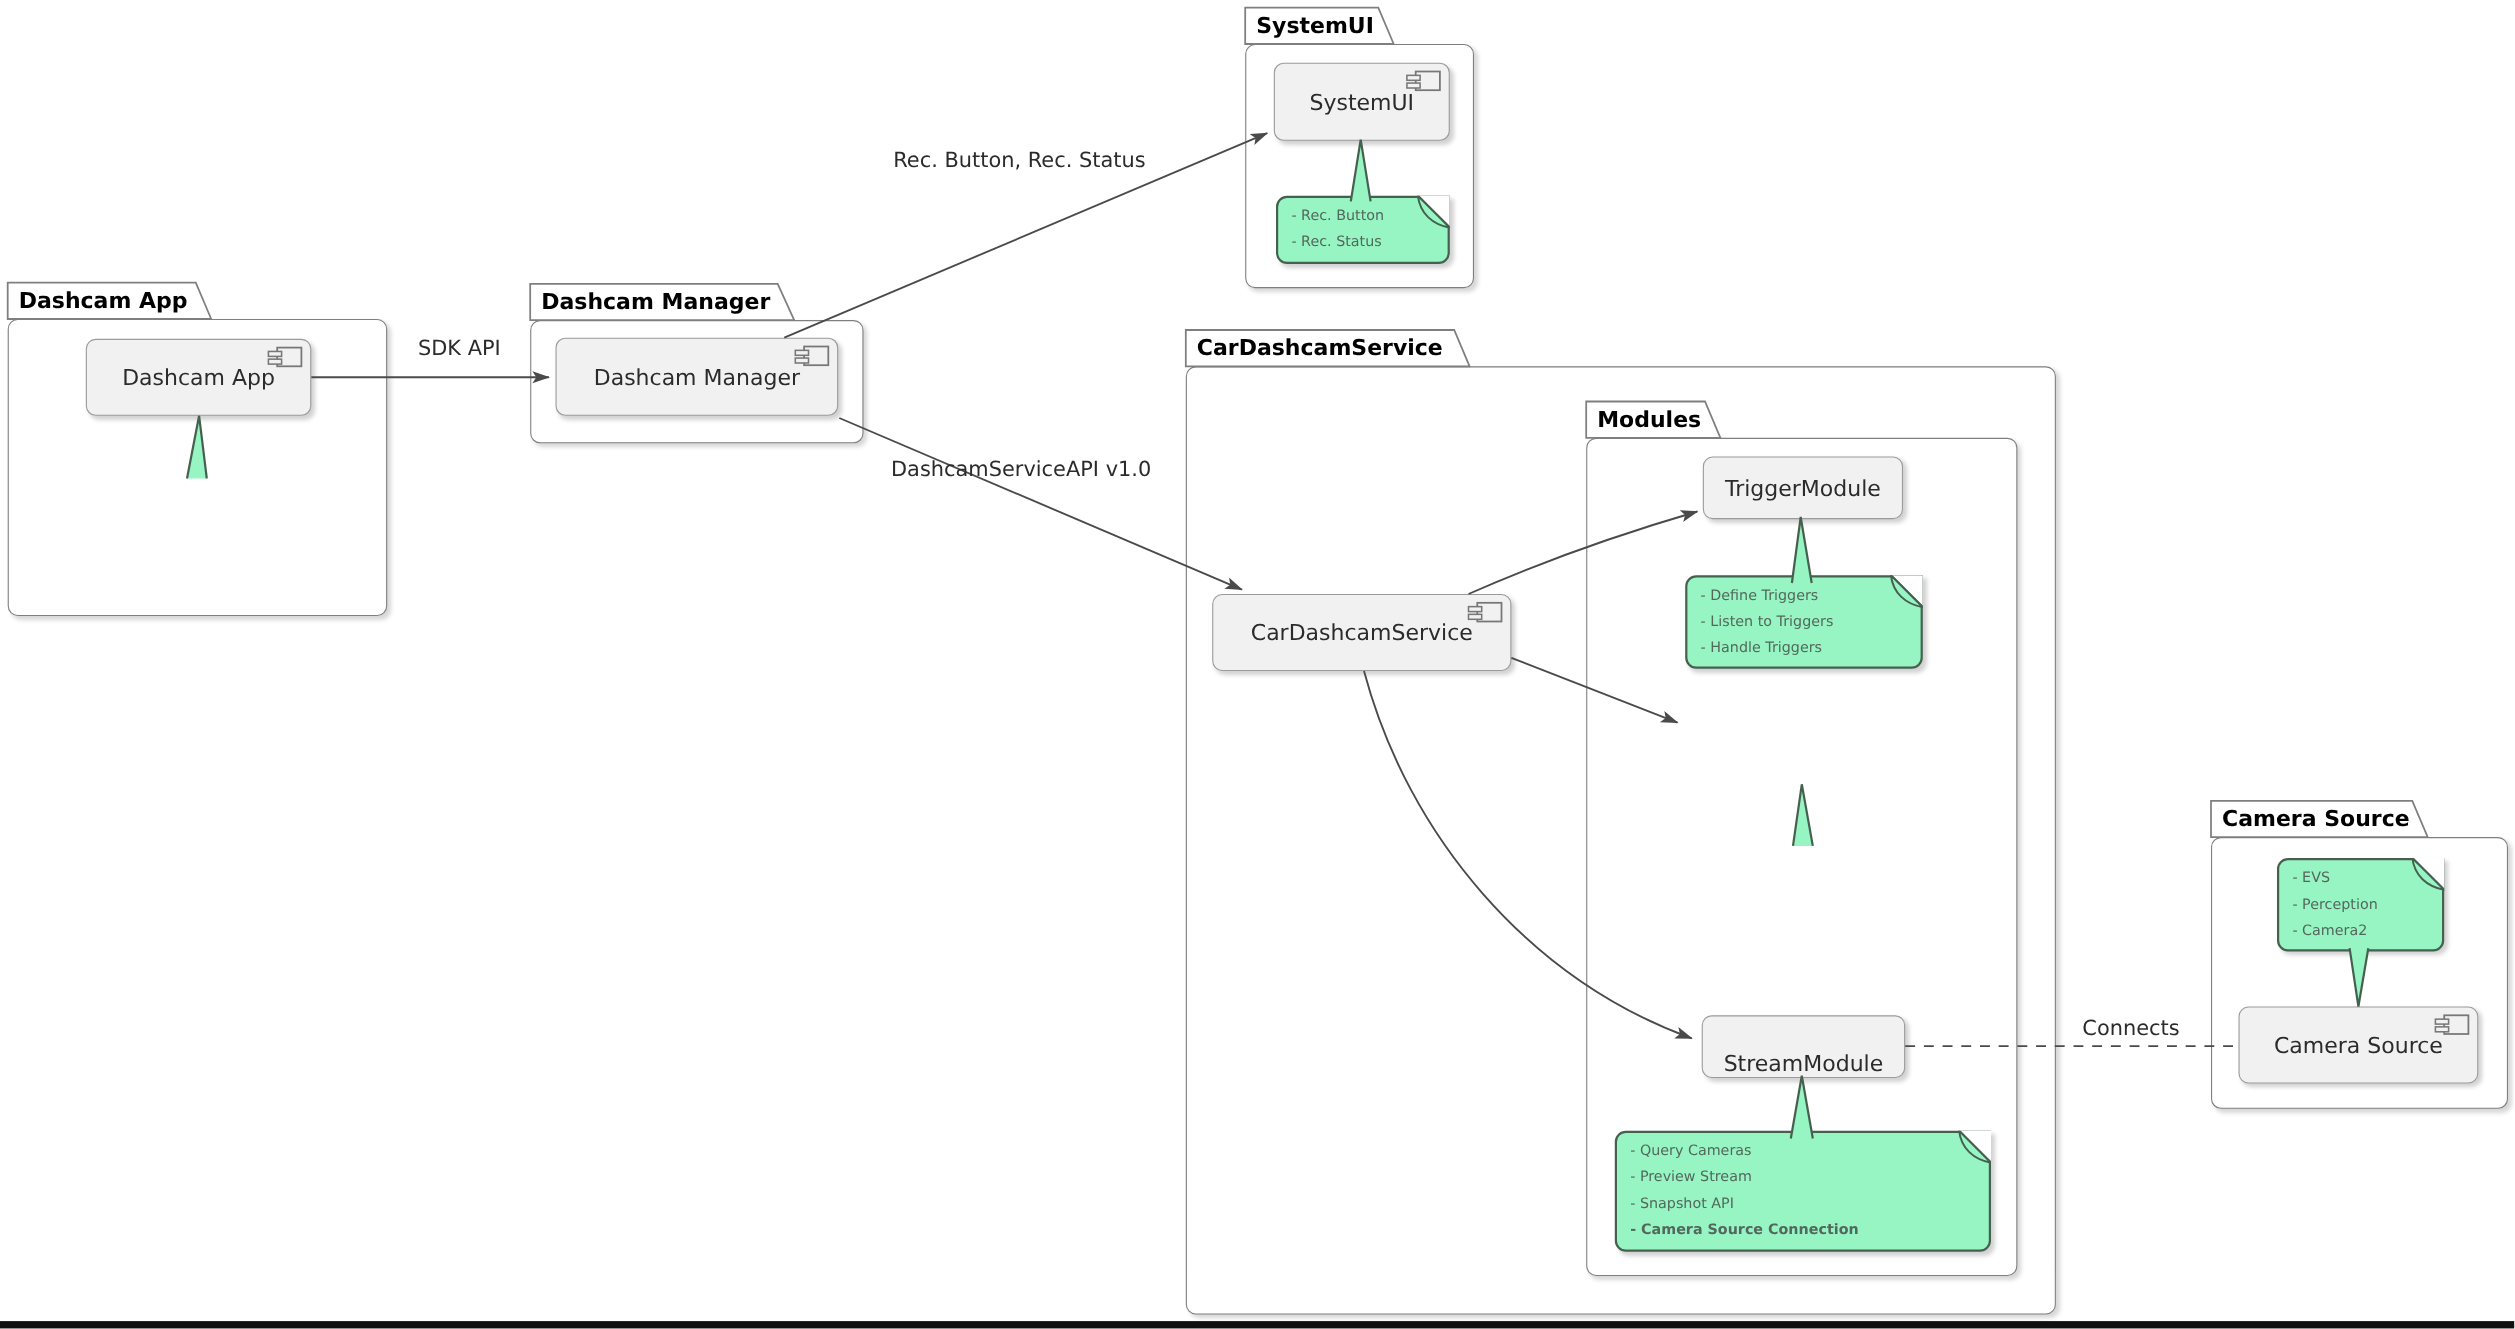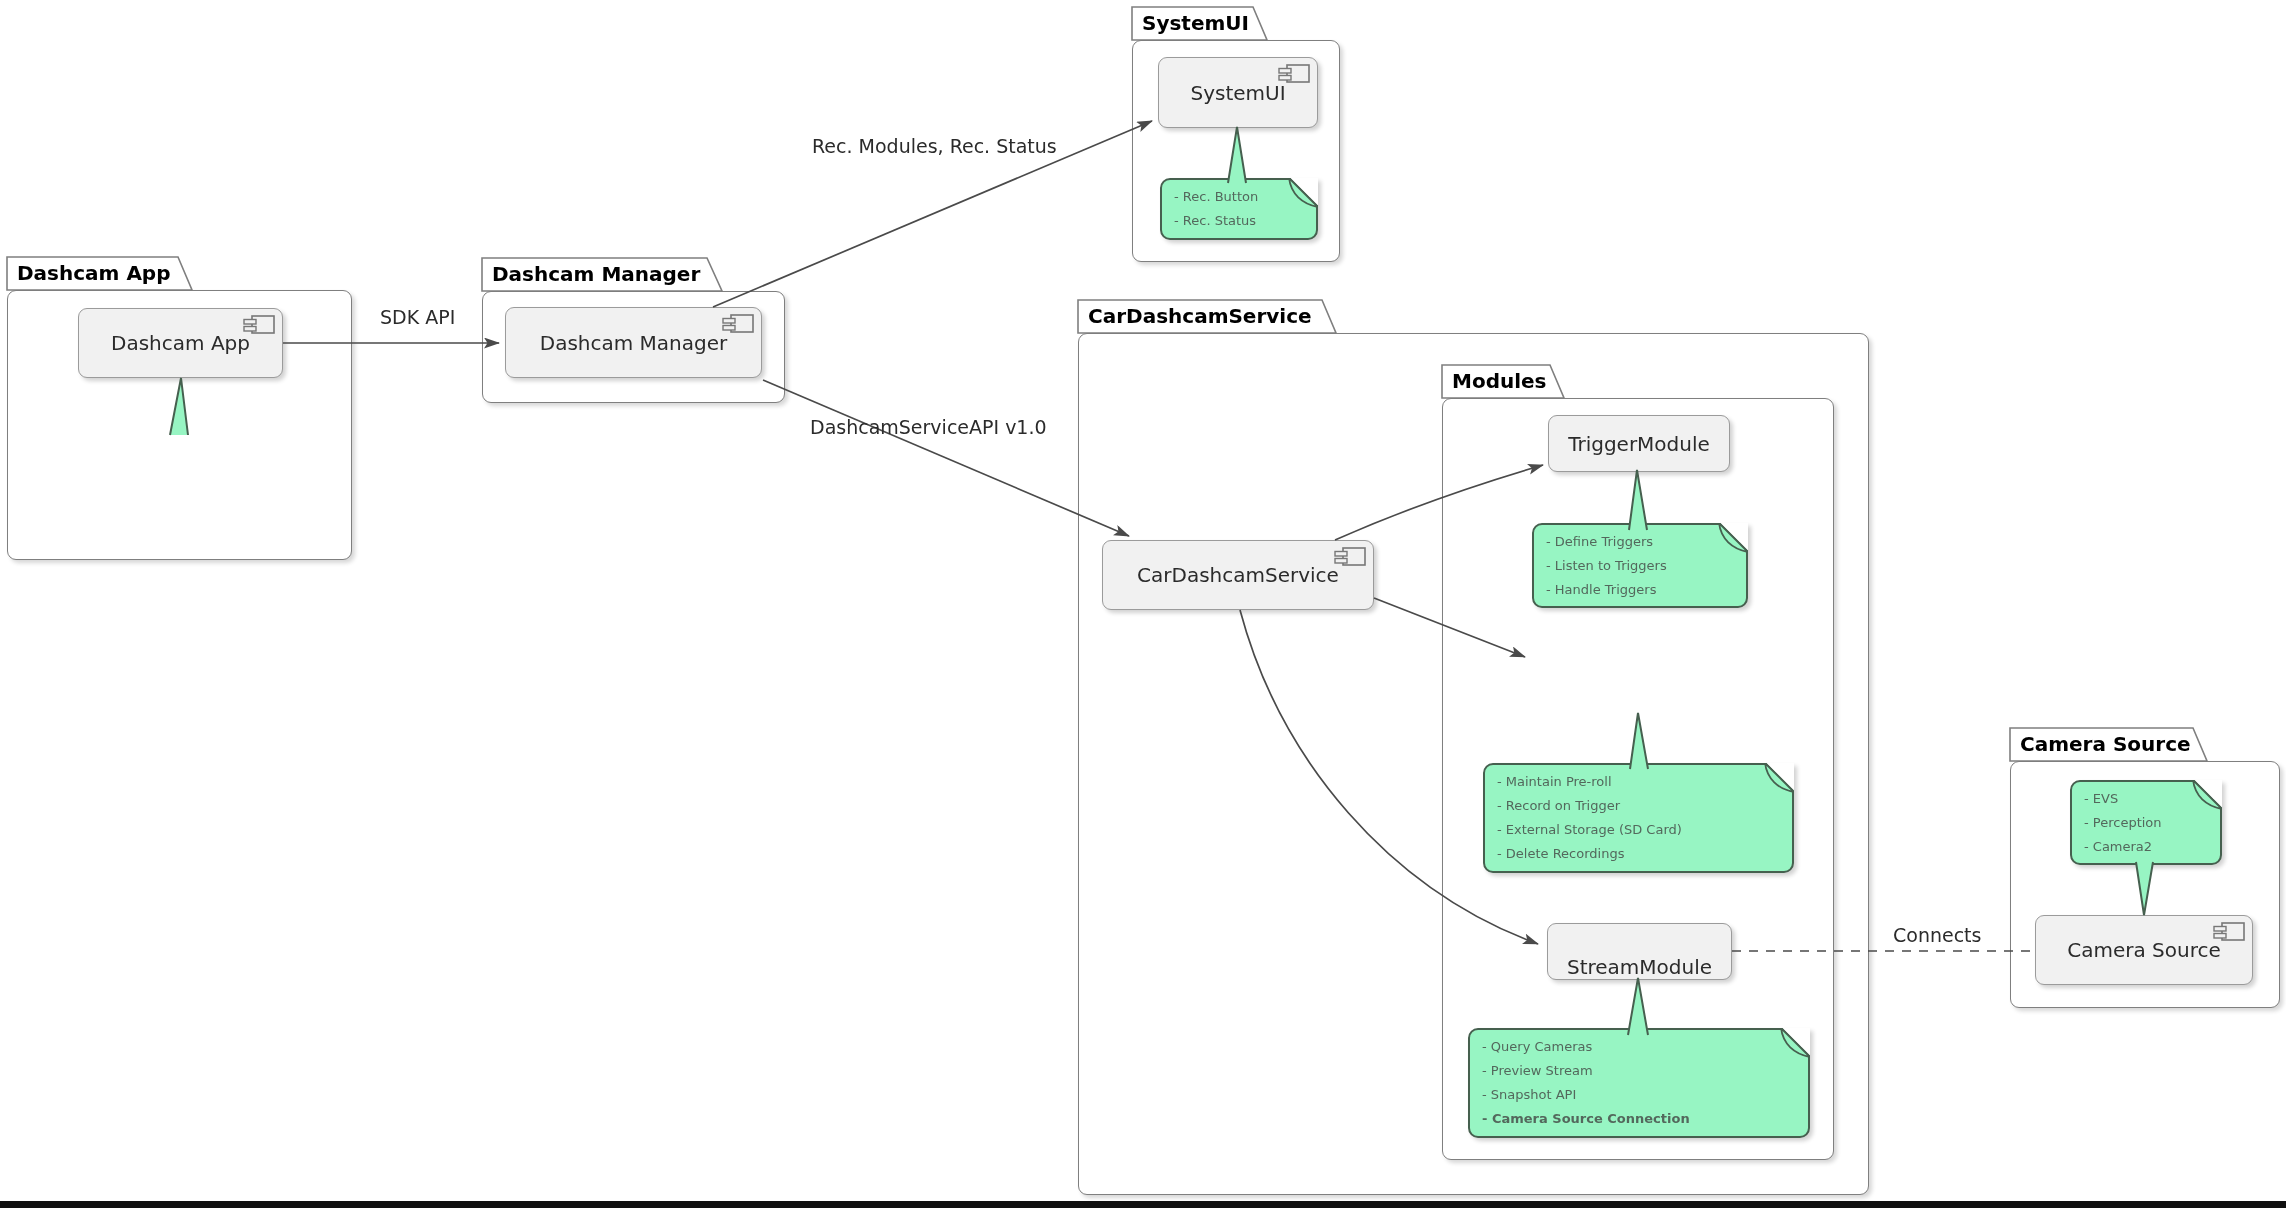--- a/index.html
+++ b/index.html
@@ -145,31 +145,20 @@
     <div class="note-line">- Define Triggers</div>
     <div class="note-line">- Listen to Triggers</div>
     <div class="note-line">- Handle Triggers</div>
     <svg class="note-fold" width="30" height="30" viewBox="0 0 30 30">
       <polygon points="1,0 30,0 30,29" fill="#ffffff"></polygon>
       <path d="M1,0 L30,29" stroke="var(--note-border)" stroke-width="2" fill="none"></path>
       <path d="M1,0 C3,16 14,26 30,29 L1,0 Z" fill="var(--note-fill)" stroke="var(--note-border)" stroke-width="1.8"></path>
     </svg>
   </div>
 
-  <div class="note" style="left:1483px;top:763px;width:311px;height:110px;">
-    <div class="note-line">- Maintain Pre-roll</div>
-    <div class="note-line">- Record on Trigger</div>
-    <div class="note-line">- External Storage (SD Card)</div>
-    <div class="note-line">- Delete Recordings</div>
-    <svg class="note-fold" width="30" height="30" viewBox="0 0 30 30">
-      <polygon points="1,0 30,0 30,29" fill="#ffffff"></polygon>
-      <path d="M1,0 L30,29" stroke="var(--note-border)" stroke-width="2" fill="none"></path>
-      <path d="M1,0 C3,16 14,26 30,29 L1,0 Z" fill="var(--note-fill)" stroke="var(--note-border)" stroke-width="1.8"></path>
-    </svg>
-  </div>
 
   <div class="note" style="left:1468px;top:1028px;width:342px;height:110px;">
     <div class="note-line">- Query Cameras</div>
     <div class="note-line">- Preview Stream</div>
     <div class="note-line">- Snapshot API</div>
     <div class="note-line note-line-bold">- Camera Source Connection</div>
     <svg class="note-fold" width="30" height="30" viewBox="0 0 30 30">
       <polygon points="1,0 30,0 30,29" fill="#ffffff"></polygon>
       <path d="M1,0 L30,29" stroke="var(--note-border)" stroke-width="2" fill="none"></path>
       <path d="M1,0 C3,16 14,26 30,29 L1,0 Z" fill="var(--note-fill)" stroke="var(--note-border)" stroke-width="1.8"></path>
@@ -240,19 +229,19 @@
   </svg>
 
   <div class="pkg-title" style="left:17px;top:261px;">Dashcam App</div>
   <div class="pkg-title" style="left:492px;top:262px;">Dashcam Manager</div>
   <div class="pkg-title" style="left:1142px;top:11px;">SystemUI</div>
   <div class="pkg-title" style="left:1088px;top:304px;">CarDashcamService</div>
   <div class="pkg-title" style="left:1452px;top:369px;">Modules</div>
   <div class="pkg-title" style="left:2020px;top:732px;">Camera Source</div>
 
   <div class="edge-label" style="left:380px;top:306px;">SDK API</div>
-  <div class="edge-label" style="left:812px;top:135px;">Rec. Modules, Rec. Status</div>
+  <div class="edge-label" style="left:812px;top:135px;">Rec. Button, Rec. Status</div>
   <div class="edge-label" style="left:810px;top:387px;margin-top:29px;">DashcamServiceAPI v1.0</div>
   <div class="edge-label" style="left:1893px;top:924px;">Connects</div>
 
   <div class="bottom-bar"></div>
 
 </div>
 
 </body></html>

